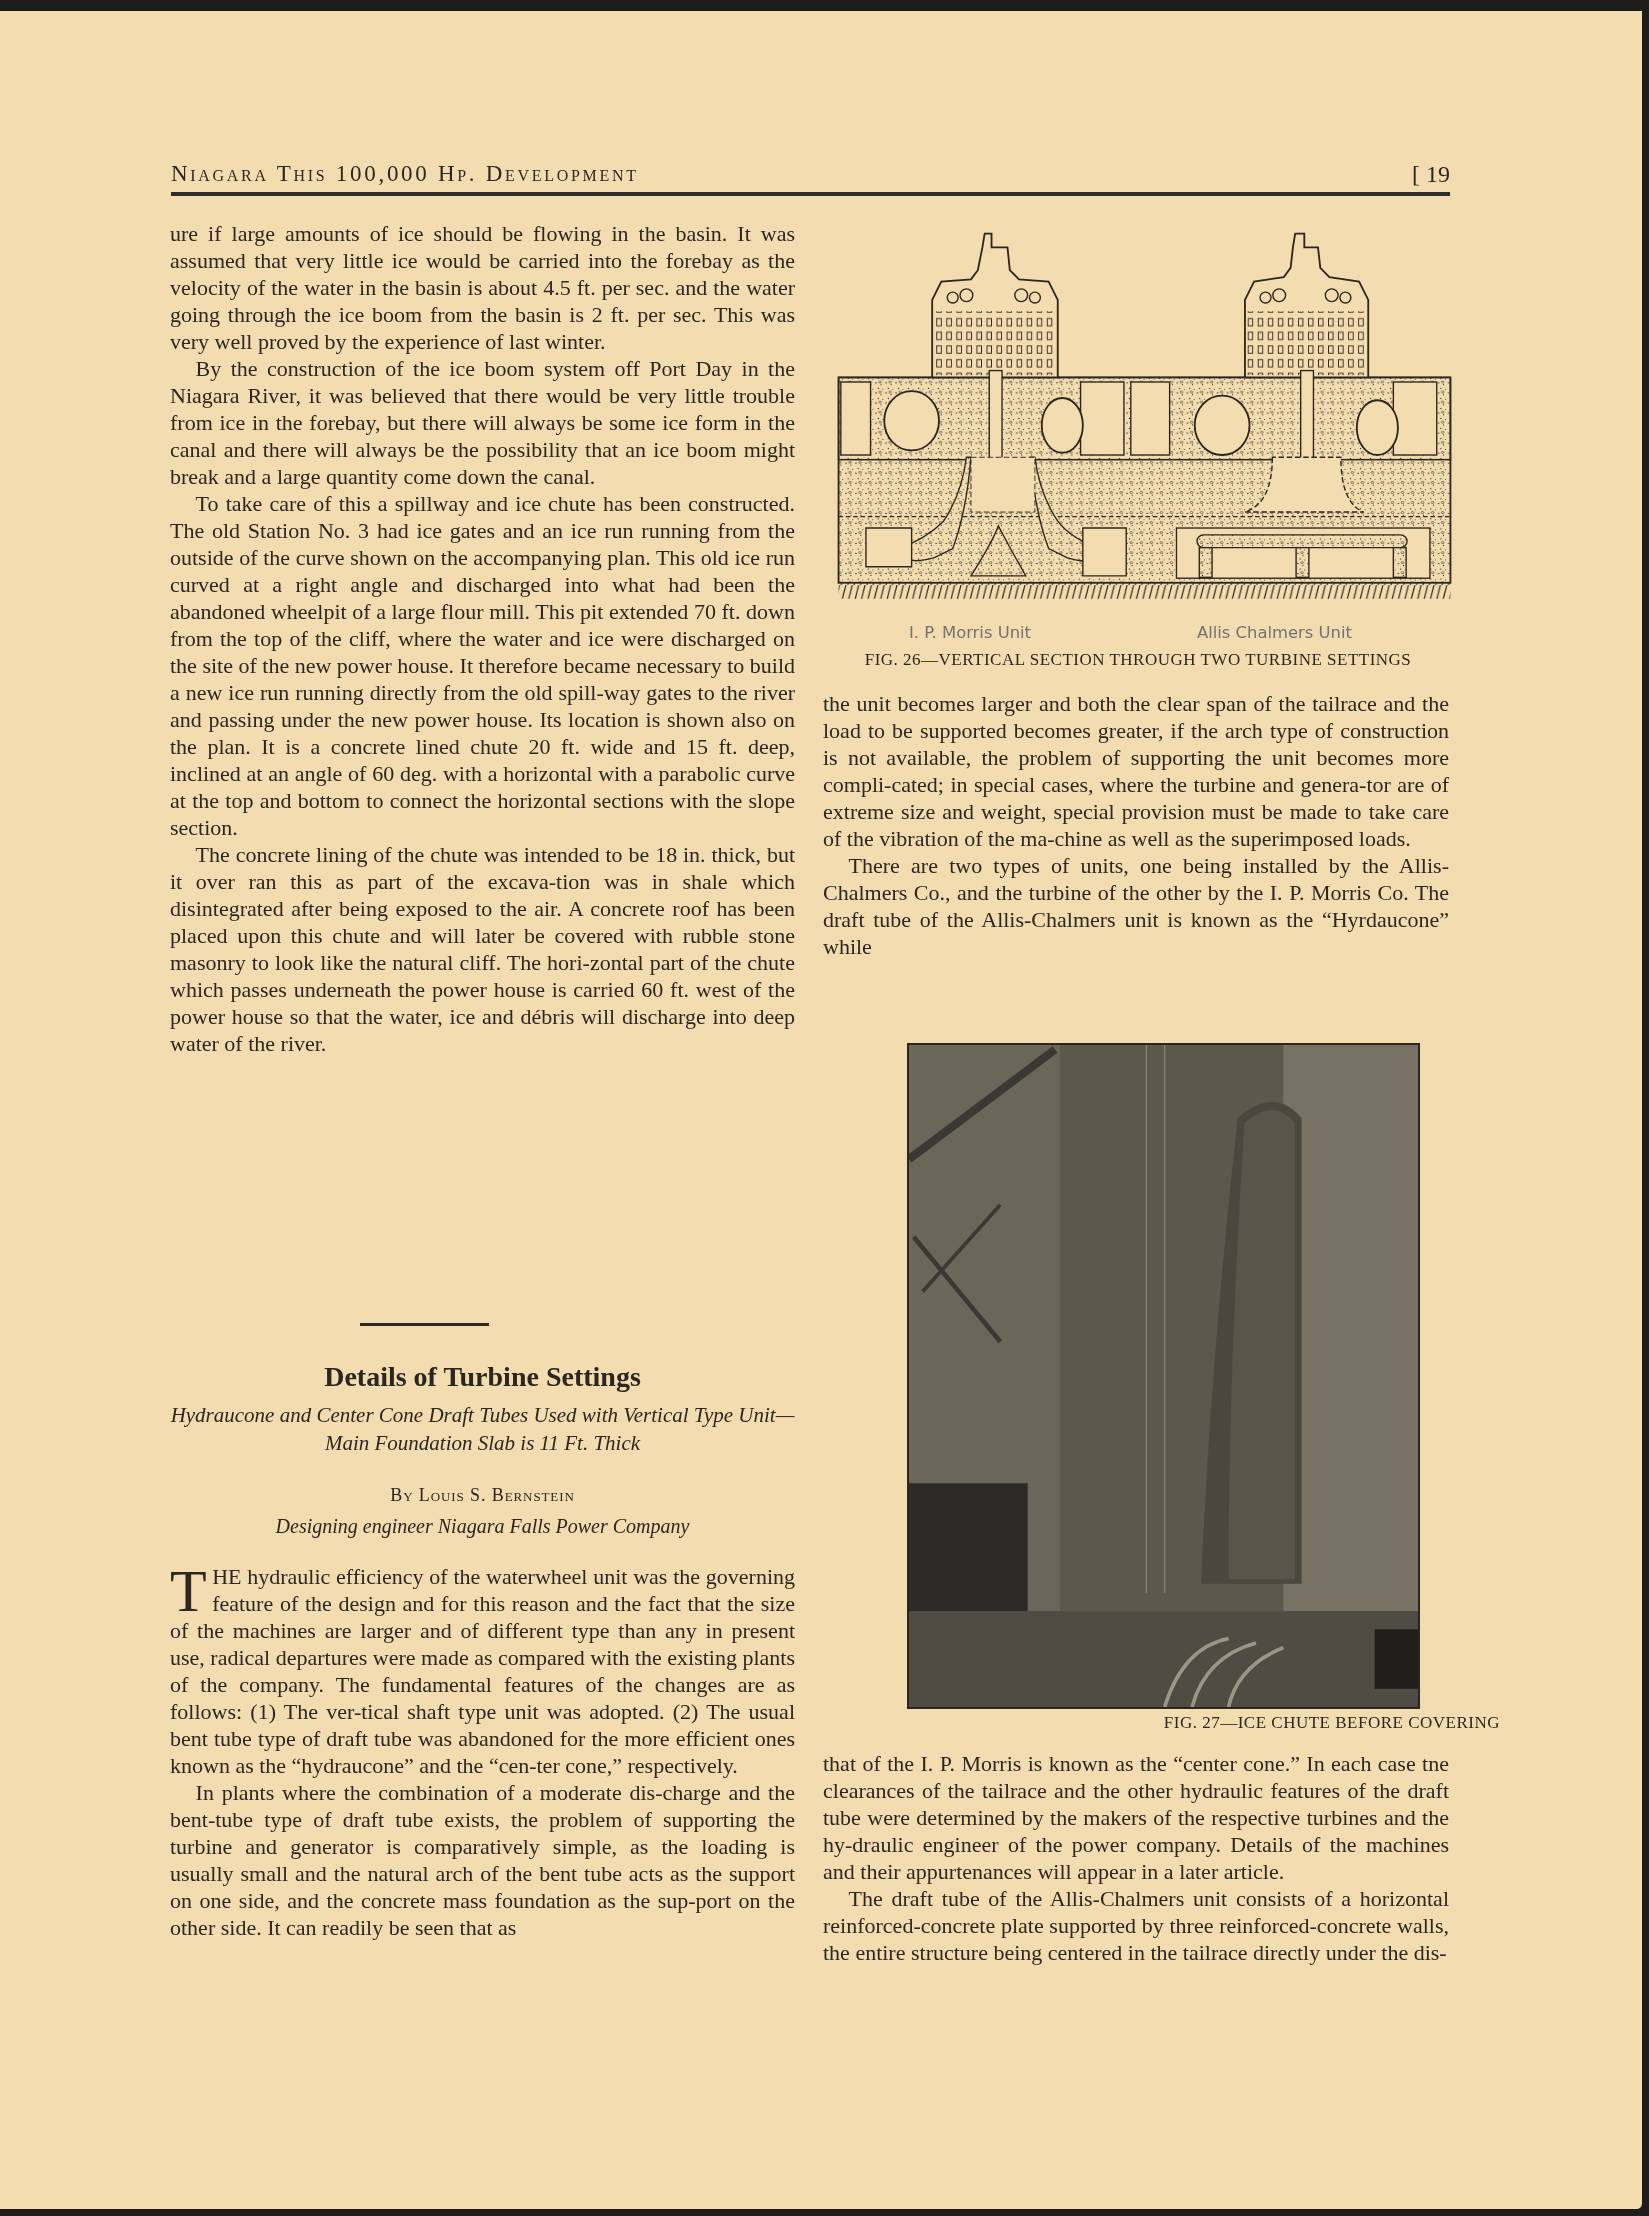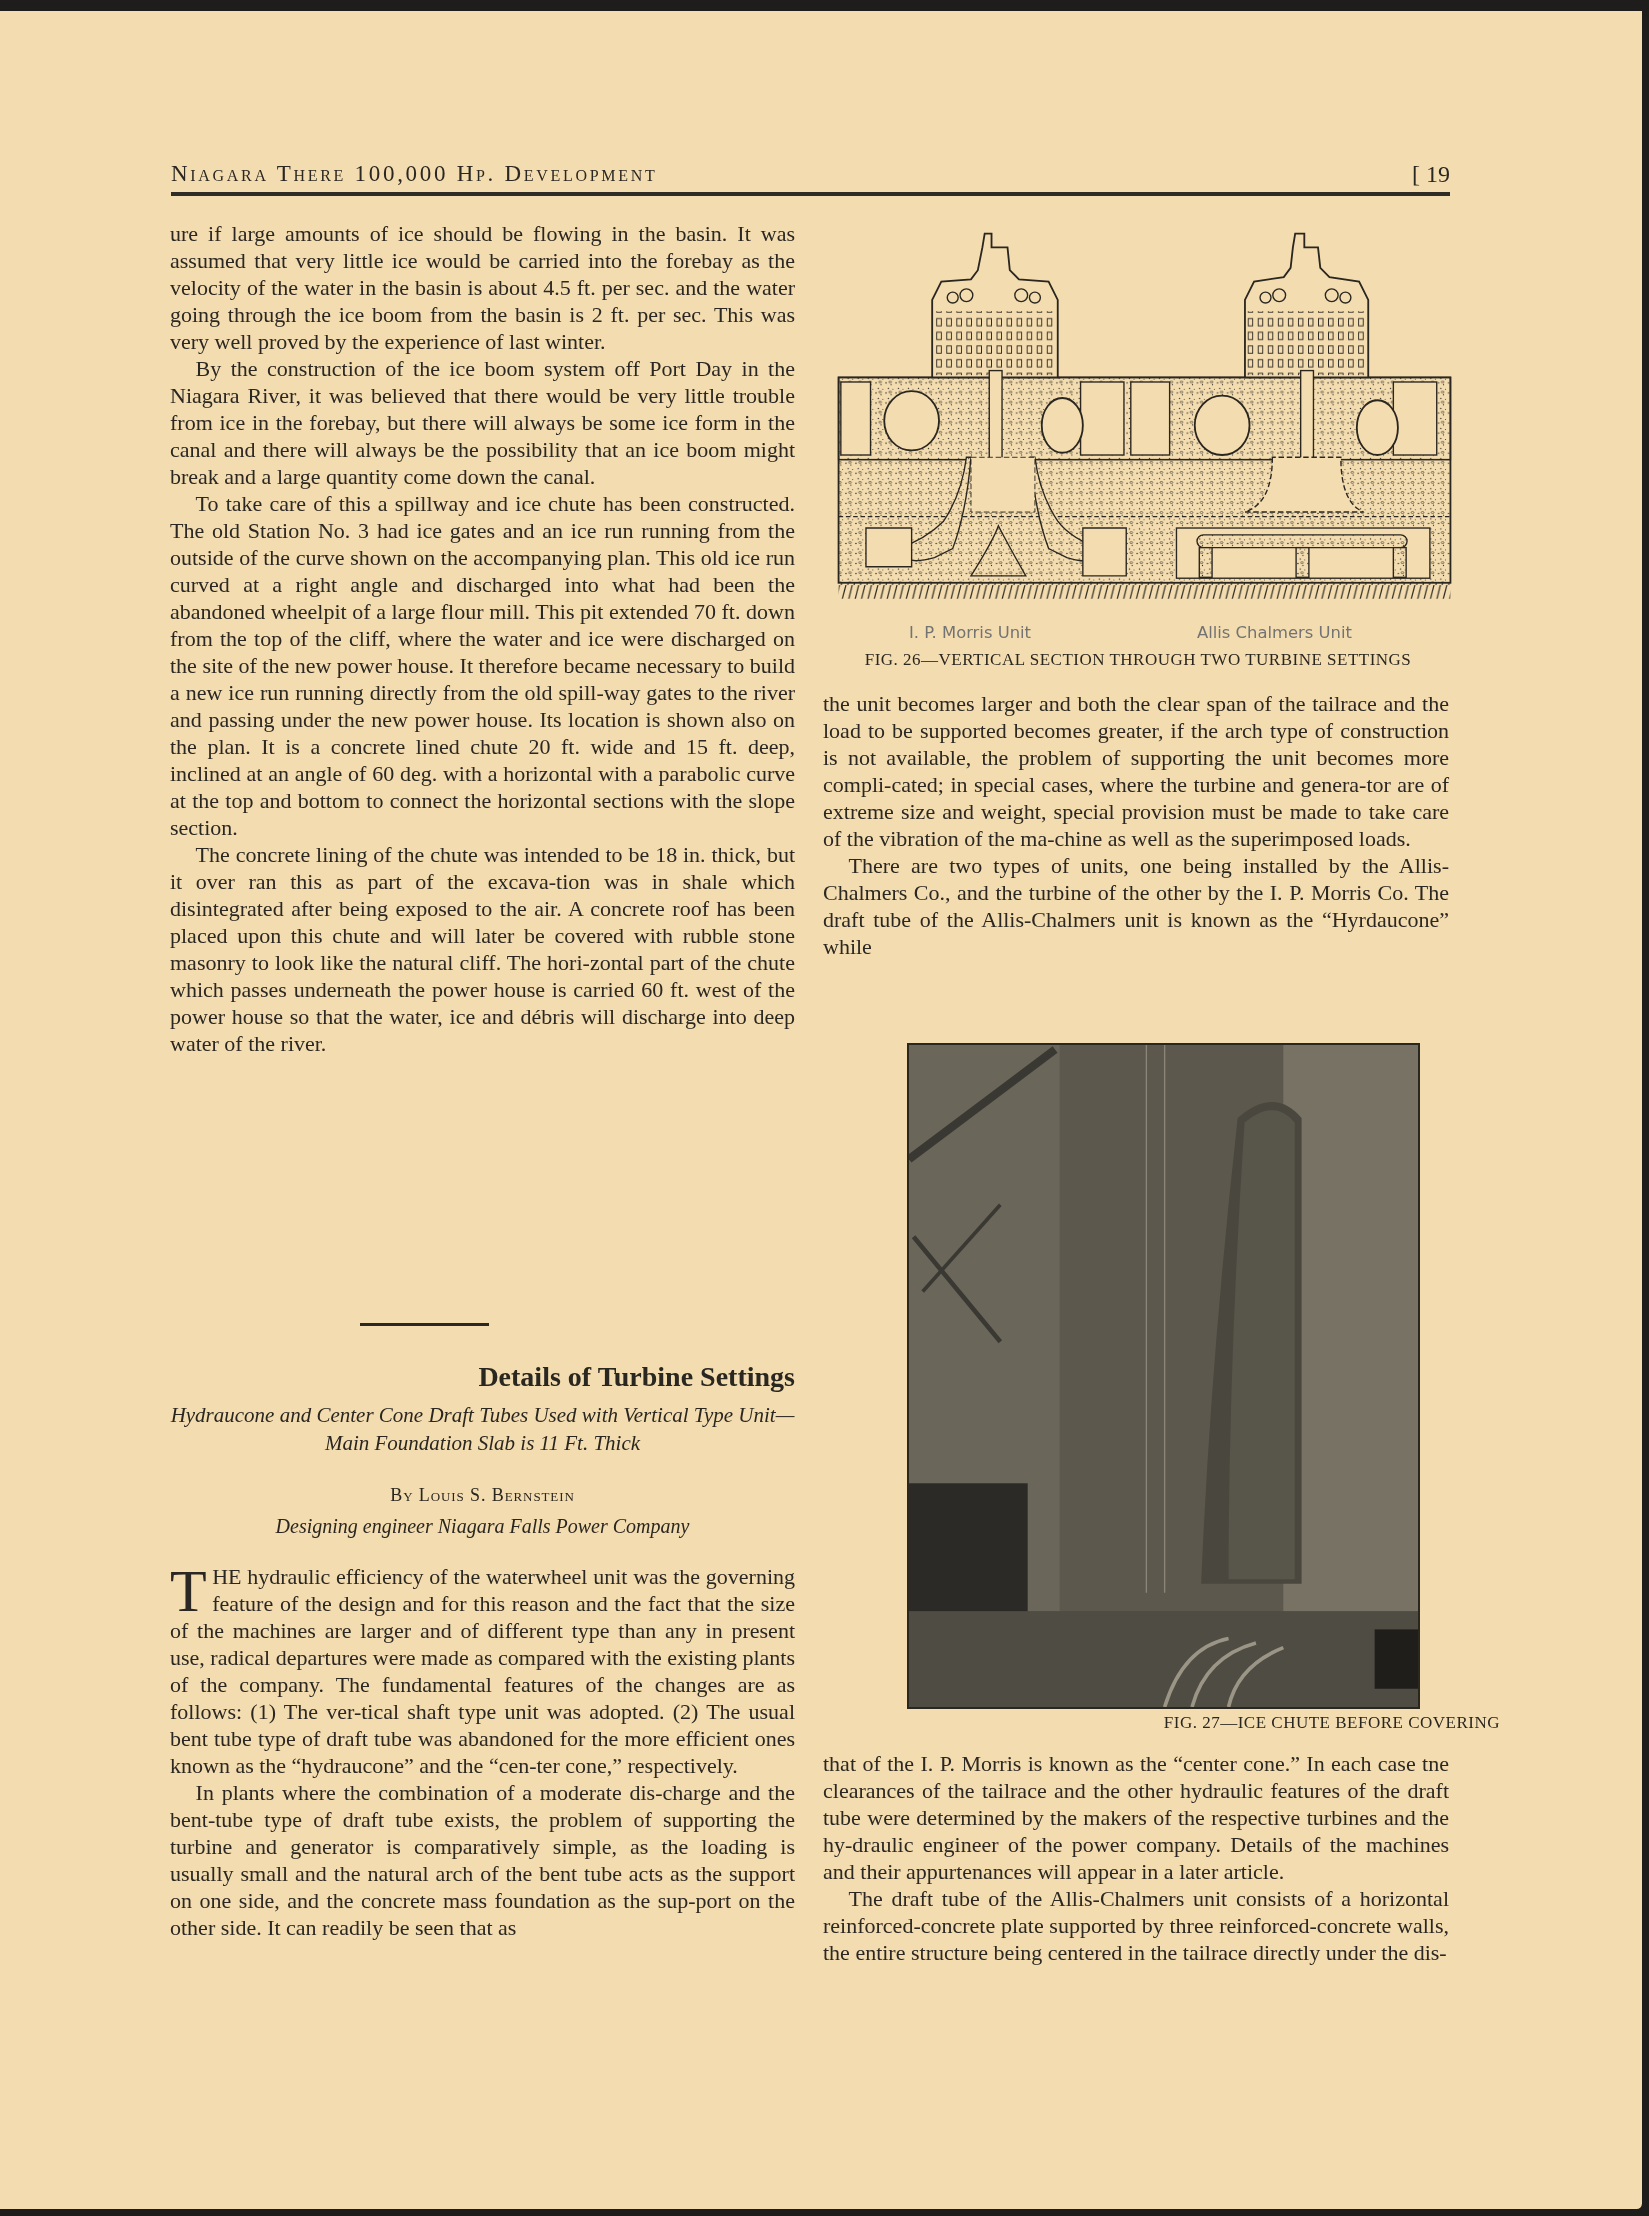--- a/index.html
+++ b/index.html
@@ -49,21 +49,21 @@
 
     .sep-rule {
       position: absolute; left: 360px; top: 1312px; width: 129px; height: 2.7px;
       background: #2b2722;
     }
     .headline-block {
       position: absolute; left: 170px; top: 1347px; width: 625px;
       text-align: center; font-family: "Liberation Serif", serif; color: #2a2620;
     }
     .article-title {
-      font-size: 28px; font-weight: bold; line-height: 37px; margin: 0; text-align: right;
+      font-size: 28px; font-weight: bold; line-height: 37px; margin: 0;
     }
     .article-deck {
       font-size: 21px; font-style: italic; line-height: 28px; margin: 6.4px 0 0 0;
     }
     .byline {
       font-size: 18px; font-variant: small-caps; letter-spacing: 0.9px;
       line-height: 28px; margin: 24px 0 0 0;
     }
     .affiliation {
       font-size: 20px; font-style: italic; line-height: 27px; margin: 3.7px 0 0 0;
@@ -107,21 +107,21 @@
       font-size: 17px; letter-spacing: 0.5px; text-transform: uppercase;
       color: #2a2620;
     }
   </style>
 </head>
 <body>
 
 <div class="page">
 
   <div class="running-head">
-    <span class="running-title">Niagara There 100,000 Hp. Development</span>
+    <span class="running-title">Niagara This 100,000 Hp. Development</span>
     <span class="page-number">[ 19</span>
   </div>
   <div class="head-rule"></div>
 
   <div class="col col-left">
     <p>ure if large amounts of ice should be flowing in the basin. It was assumed that very little ice would be carried into the forebay as the velocity of the water in the basin is about 4.5 ft. per sec. and the water going through the ice boom from the basin is 2 ft. per sec. This was very well proved by the experience of last winter.</p>
     <p class="ind">By the construction of the ice boom system off Port Day in the Niagara River, it was believed that there would be very little trouble from ice in the forebay, but there will always be some ice form in the canal and there will always be the possibility that an ice boom might break and a large quantity come down the canal.</p>
     <p class="ind">To take care of this a spillway and ice chute has been constructed. The old Station No. 3 had ice gates and an ice run running from the outside of the curve shown on the accompanying plan. This old ice run curved at a right angle and discharged into what had been the abandoned wheelpit of a large flour mill. This pit extended 70 ft. down from the top of the cliff, where the water and ice were discharged on the site of the new power house. It therefore became necessary to build a new ice run running directly from the old spill-way gates to the river and passing under the new power house. Its location is shown also on the plan. It is a concrete lined chute 20 ft. wide and 15 ft. deep, inclined at an angle of 60 deg. with a horizontal with a parabolic curve at the top and bottom to connect the horizontal sections with the slope section.</p>
     <p class="ind">The concrete lining of the chute was intended to be 18 in. thick, but it over ran this as part of the excava-tion was in shale which disintegrated after being exposed to the air. A concrete roof has been placed upon this chute and will later be covered with rubble stone masonry to look like the natural cliff. The hori-zontal part of the chute which passes underneath the power house is carried 60 ft. west of the power house so that the water, ice and débris will discharge into deep water of the river.</p>
   </div>

